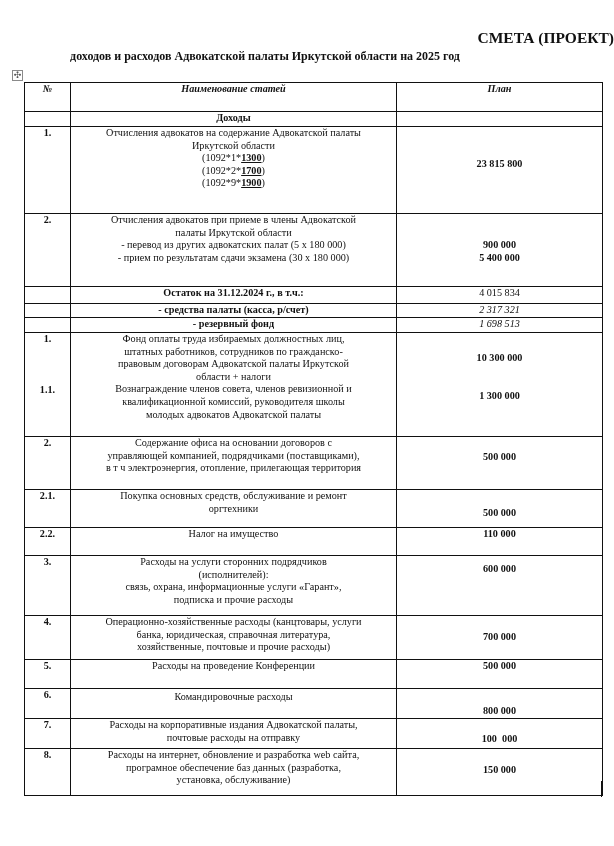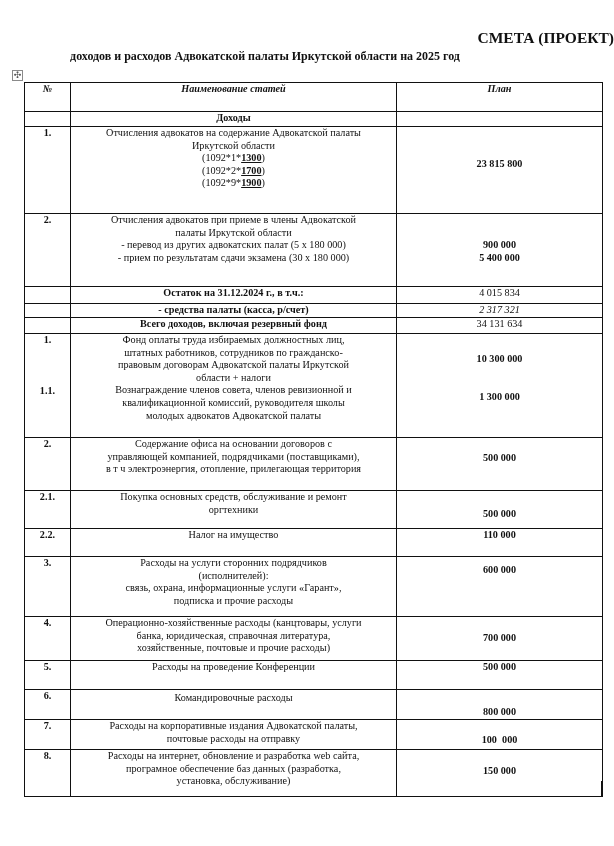--- a/index.html
+++ b/index.html
@@ -95,24 +95,24 @@
   <tr style="height:17px">
     <td></td>
     <td class="desc bold">Остаток на 31.12.2024 г., в т.ч.:</td>
     <td class="desc">4 015 834</td>
   </tr>
   <tr style="height:14px">
     <td></td>
     <td class="desc bold">- средства палаты (касса, р/счет)</td>
     <td class="desc ital">2 317 321</td>
   </tr>
-  <tr style="height:16px">
-    <td></td>
-    <td class="desc bold">Всего доходов, включая резервный фонд</td>
-    <td class="desc">34 131 634</td>
+  <tr style="height:15px">
+    <td></td>
+    <td class="desc bold">- резервный фонд</td>
+    <td class="desc ital">1 698 513</td>
   </tr>
 
   <tr style="height:104px">
     <td class="num">
       <div>1.</div>
       <div style="height:38px"></div>
       <div>1.1.</div>
     </td>
     <td class="desc">
       <div>Фонд оплаты труда избираемых должностных лиц,</div>

